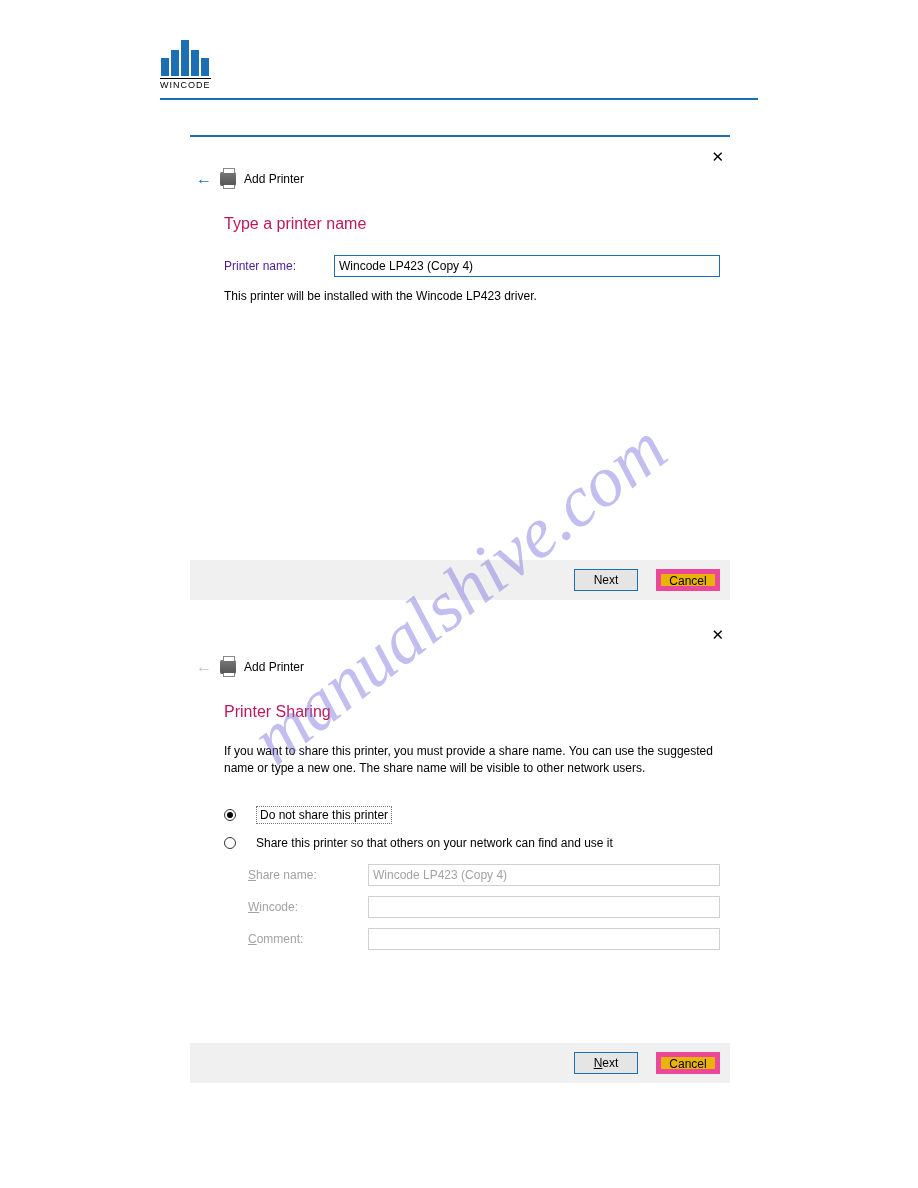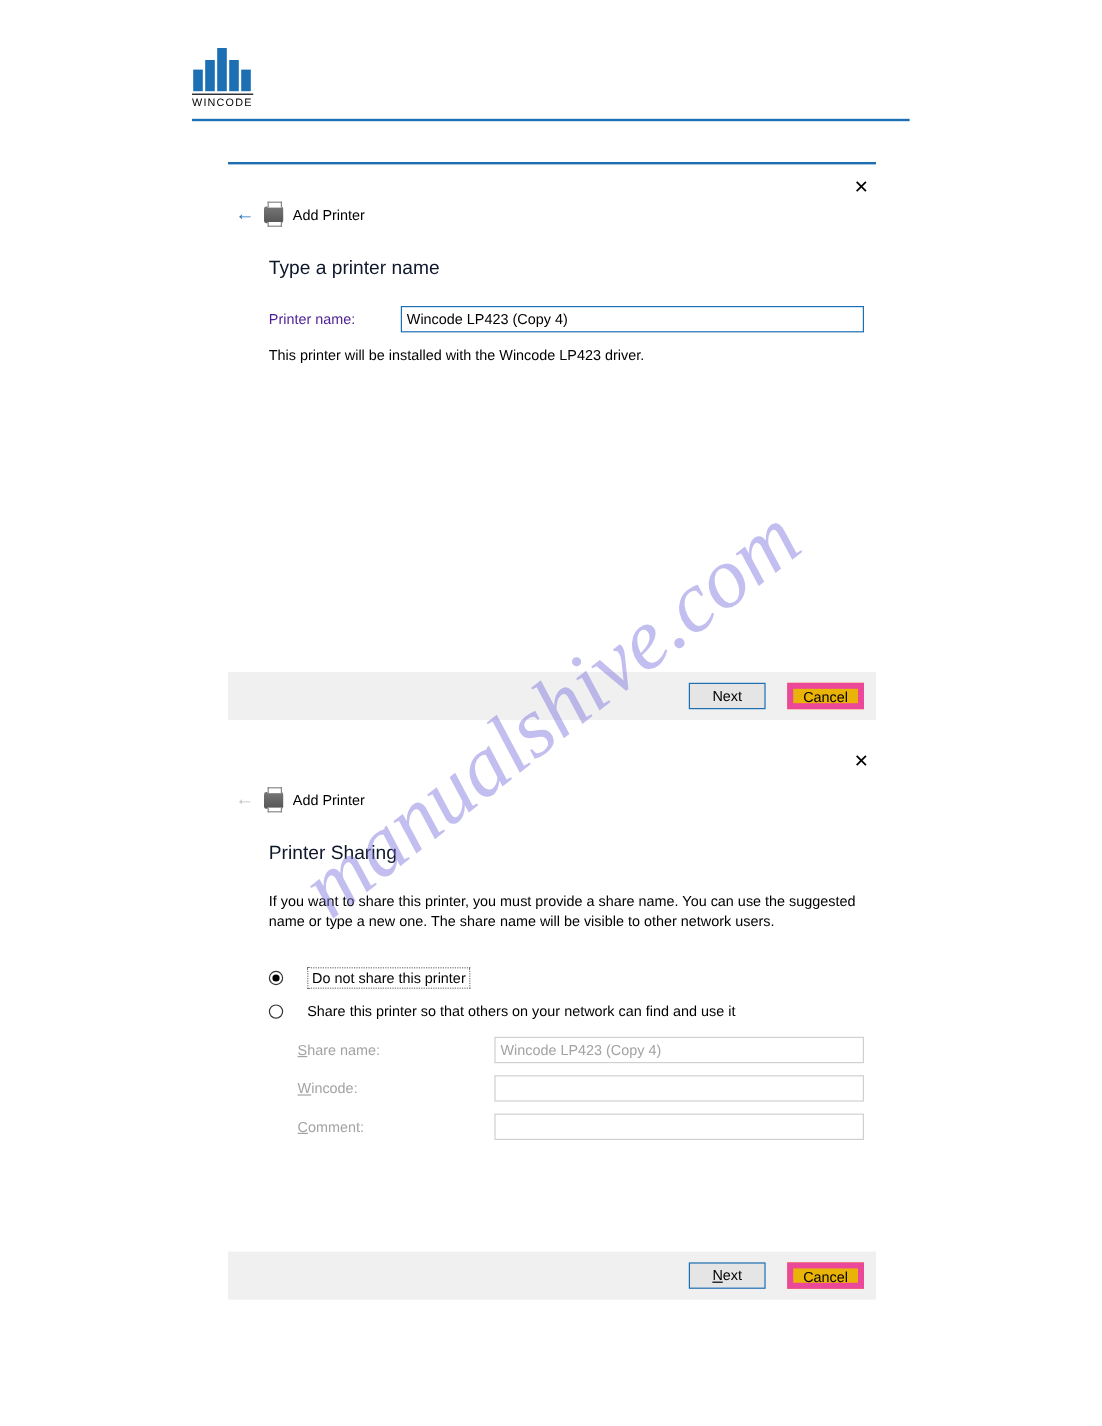--- a/index.html
+++ b/index.html
@@ -101,21 +101,21 @@
   }
   .printer-icon::after {
     content: "";
     position: absolute; left: 3px; bottom: -3px; width: 10px; height: 3px;
     background: #fff; border: 1px solid #888; border-top: none;
   }
   .title-text { font-size: 12px; }
 
   .content { padding: 28px 10px 0 34px; }
   .section-heading {
-    color: #0f172a;
+    color: #be185d;
     font-size: 16px;
     margin-bottom: 22px;
     font-weight: 400;
   }
 
   .form-row {
     display: flex; align-items: center; margin-bottom: 12px;
   }
   .form-label {
     width: 110px;
@@ -158,21 +158,20 @@
   .radio-label.selected-box {
     border: 1px dotted #777;
     padding: 1px 3px;
   }
   .underline-first::first-letter { text-decoration: underline; }
 
   .share-fields { margin: 14px 0 0 24px; }
   .share-row {
     display: flex; align-items: center;
     margin-bottom: 10px;
-    gap: 44px;
   }
   .share-label {
     width: 120px;
     color: #a3a3a3;
   }
   .share-input {
     flex: 1;
     border: 1px solid #d0d0d0;
     height: 22px;
     padding: 0 4px;

